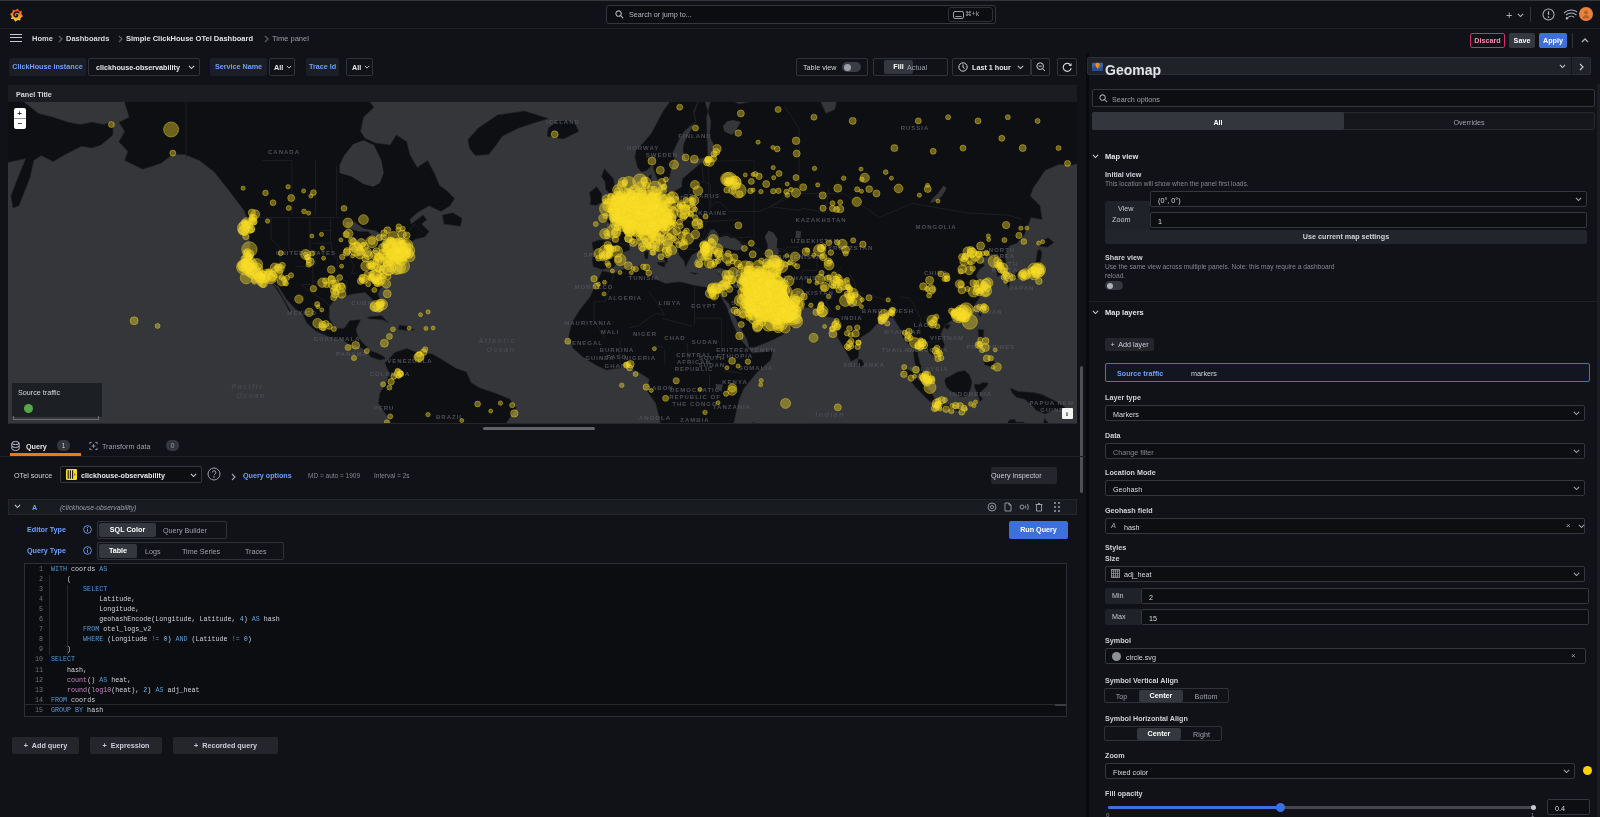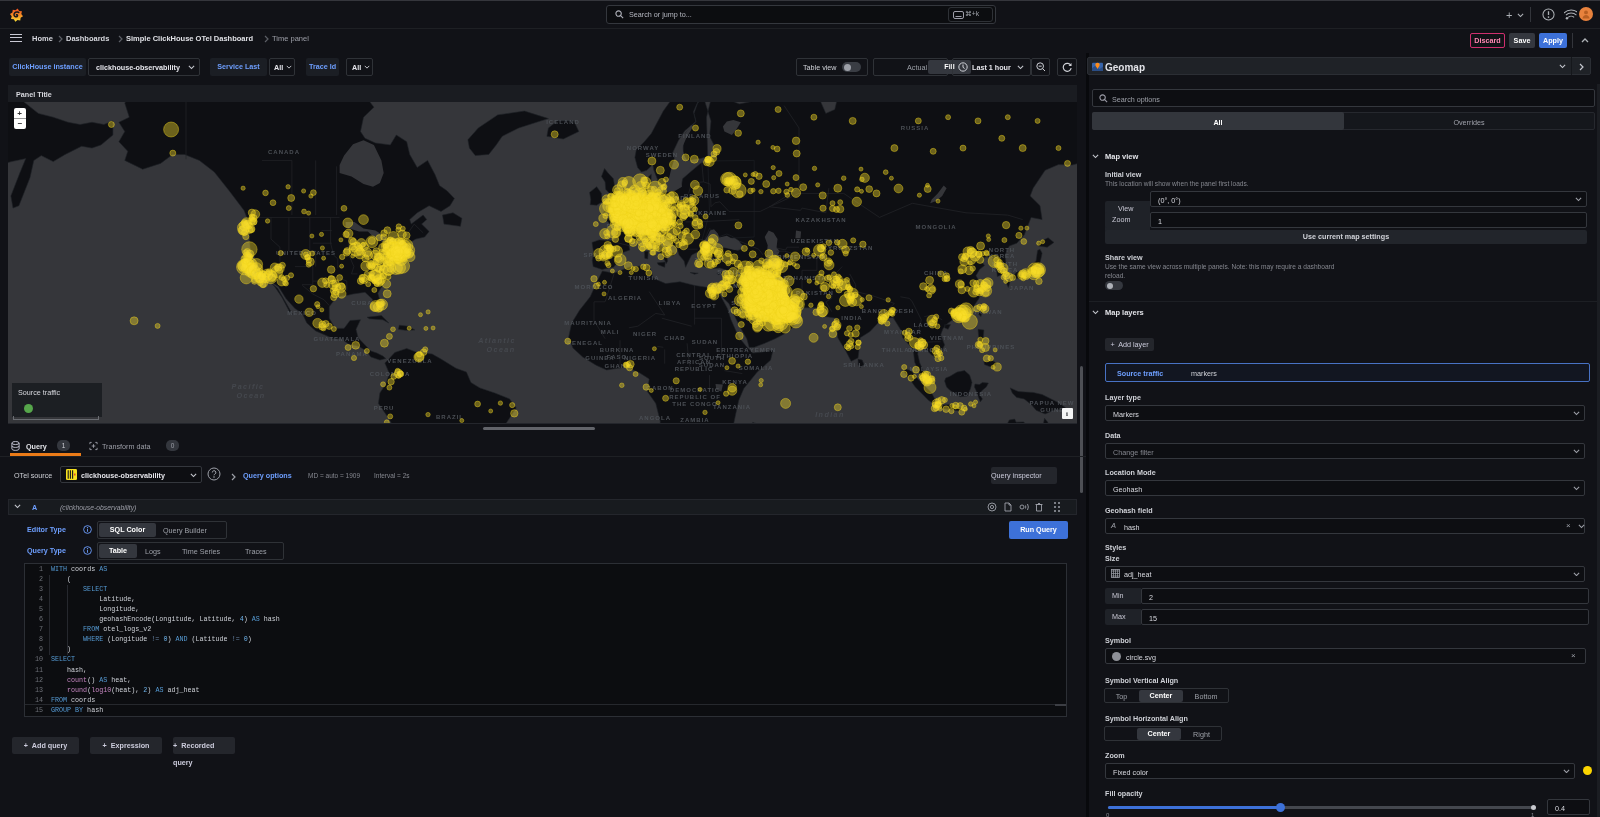--- a/index.html
+++ b/index.html
@@ -80,39 +80,39 @@
     <path d="M1 4l3-3 3 3" stroke="#aeb2b7" stroke-width="1.3" fill="none"></path>
   </svg>
 <div class="abs f7" style="left:9px;top:58px;width:77px;height:18px;background:#1b1e24;font-weight:bold;border-radius:2px;color:#6e9fff;text-align:center;line-height:18px"></div>
 <div class="abs f7" style="left:9px;top:58px;width:77px;height:18px;font-weight:bold;color:#6e9fff;text-align:center;line-height:18px">ClickHouse instance</div>
 <div class="abs bdr r2" style="left:88px;top:58px;width:112px;height:18px"></div>
 <div class="abs f7 b" style="left:96px;top:63px;color:#e6e6ec">clickhouse-observability</div>
 <svg class="ic abs" style="left:188px;top:65px" width="7.0" height="4.5" viewBox="0 0 8 5">
     <path d="M1 1l3 3 3-3" stroke="#c5c7ce" stroke-width="1.3" fill="none"></path>
   </svg>
 <div class="abs f7" style="left:210px;top:58px;width:57px;height:18px;background:#1b1e24;font-weight:bold;border-radius:2px;color:#6e9fff;text-align:center;line-height:18px"></div>
-<div class="abs f7" style="left:210px;top:58px;width:57px;height:18px;font-weight:bold;color:#6e9fff;text-align:center;line-height:18px">Service Last</div>
+<div class="abs f7" style="left:210px;top:58px;width:57px;height:18px;font-weight:bold;color:#6e9fff;text-align:center;line-height:18px">Service Name</div>
 <div class="abs bdr r2" style="left:269px;top:58px;width:26px;height:18px"></div>
 <div class="abs f7 b" style="left:274px;top:63px;color:#e6e6ec">All</div>
 <svg class="ic abs" style="left:286px;top:65px" width="6" height="4" viewBox="0 0 8 5">
     <path d="M1 1l3 3 3-3" stroke="#c5c7ce" stroke-width="1.3" fill="none"></path>
   </svg>
 <div class="abs f7" style="left:306px;top:58px;width:33px;height:18px;background:#1b1e24;font-weight:bold;border-radius:2px;color:#6e9fff;text-align:center;line-height:18px"></div>
 <div class="abs f7" style="left:306px;top:58px;width:33px;height:18px;font-weight:bold;color:#6e9fff;text-align:center;line-height:18px">Trace Id</div>
 <div class="abs bdr r2" style="left:346px;top:58px;width:27px;height:18px"></div>
 <div class="abs f7 b" style="left:352px;top:63px;color:#e6e6ec">All</div>
 <svg class="ic abs" style="left:364px;top:65px" width="6" height="4" viewBox="0 0 8 5">
     <path d="M1 1l3 3 3-3" stroke="#c5c7ce" stroke-width="1.3" fill="none"></path>
   </svg>
 <div class="abs bdr r2" style="left:796px;top:58px;width:72px;height:18px"></div>
 <div class="abs f7" style="left:803px;top:63px;color:#d0d2d8">Table view</div>
 <div class="abs" style="left:842px;top:62px;width:19px;height:10px;border-radius:5px;background:#3a3d44"></div>
 <div class="abs" style="left:844px;top:64px;width:7px;height:7px;border-radius:50%;background:#9da0a8"></div>
 <div class="abs bdr r2" style="left:873px;top:58px;width:75px;height:18px"></div>
-<div class="abs seg f7" style="left:928px;top:60px;width:43px;height:14px;text-align:center;line-height:14px">Fill</div>
+<div class="abs seg f7" style="left:884px;top:60px;width:29px;height:14px;text-align:center;line-height:14px">Fill</div>
 <div class="abs f7" style="left:907px;top:63px;color:#9da0a8">Actual</div>
 <div class="abs bdr r2" style="left:952px;top:58px;width:79px;height:18px"></div>
 <svg class="ic abs" style="left:958px;top:62px" width="10" height="10" viewBox="0 0 12 12">
     <circle cx="6" cy="6" r="5" stroke="#d0d2d8" fill="none" stroke-width="1.2"></circle>
     <path d="M6 3v3.4l2 1.4" stroke="#d0d2d8" fill="none" stroke-width="1.2"></path>
   </svg>
 <div class="abs f7 b" style="left:972px;top:63px;color:#e6e6ec">Last 1 hour</div>
 <svg class="ic abs" style="left:1017px;top:65px" width="7.0" height="4.5" viewBox="0 0 8 5">
     <path d="M1 1l3 3 3-3" stroke="#c5c7ce" stroke-width="1.3" fill="none"></path>
   </svg>
@@ -2526,32 +2526,32 @@
 <div class="abs f7" style="left:182px;top:547px;color:#9da0a8">Time Series</div>
 <div class="abs f7" style="left:245px;top:547px;color:#9da0a8">Traces</div>
 <div class="abs" style="left:24px;top:563px;width:1043px;height:154px;background:#0c0d10;border:1px solid #2c2f35"></div>
 <div class="abs" style="left:25px;top:564px;width:1041px;height:152px;font-family:'Liberation Mono',monospace;font-size:6.7px;line-height:10.05px;white-space:pre"><div style="position:absolute;left:0;top:0.00px;width:100%;height:10.05px"><span style="position:absolute;left:0;width:18px;text-align:right;color:#6e7178">1</span><span style="position:absolute;left:26px"><span style="color:#569cd6">WITH</span><span style="color:#cfd2d8"> coords </span><span style="color:#569cd6">AS</span></span></div><div style="position:absolute;left:0;top:10.05px;width:100%;height:10.05px"><span style="position:absolute;left:0;width:18px;text-align:right;color:#6e7178">2</span><span style="position:absolute;left:26px"><span style="color:#cfd2d8">    (</span></span></div><div style="position:absolute;left:0;top:20.10px;width:100%;height:10.05px"><span style="position:absolute;left:0;width:18px;text-align:right;color:#6e7178">3</span><span style="position:absolute;left:26px"><span style="color:#cfd2d8">        </span><span style="color:#569cd6">SELECT</span></span></div><div style="position:absolute;left:0;top:30.15px;width:100%;height:10.05px"><span style="position:absolute;left:0;width:18px;text-align:right;color:#6e7178">4</span><span style="position:absolute;left:26px"><span style="color:#cfd2d8">            Latitude,</span></span></div><div style="position:absolute;left:0;top:40.20px;width:100%;height:10.05px"><span style="position:absolute;left:0;width:18px;text-align:right;color:#6e7178">5</span><span style="position:absolute;left:26px"><span style="color:#cfd2d8">            Longitude,</span></span></div><div style="position:absolute;left:0;top:50.25px;width:100%;height:10.05px"><span style="position:absolute;left:0;width:18px;text-align:right;color:#6e7178">6</span><span style="position:absolute;left:26px"><span style="color:#cfd2d8">            geohashEncode(Longitude, Latitude, </span><span style="color:#6fb5ee">4</span><span style="color:#cfd2d8">) </span><span style="color:#569cd6">AS</span><span style="color:#cfd2d8"> hash</span></span></div><div style="position:absolute;left:0;top:60.30px;width:100%;height:10.05px"><span style="position:absolute;left:0;width:18px;text-align:right;color:#6e7178">7</span><span style="position:absolute;left:26px"><span style="color:#cfd2d8">        </span><span style="color:#569cd6">FROM</span><span style="color:#cfd2d8"> otel_logs_v2</span></span></div><div style="position:absolute;left:0;top:70.35px;width:100%;height:10.05px"><span style="position:absolute;left:0;width:18px;text-align:right;color:#6e7178">8</span><span style="position:absolute;left:26px"><span style="color:#cfd2d8">        </span><span style="color:#569cd6">WHERE</span><span style="color:#cfd2d8"> (Longitude </span><span style="color:#6a86a8">!=</span><span style="color:#cfd2d8"> </span><span style="color:#6fb5ee">0</span><span style="color:#cfd2d8">) </span><span style="color:#569cd6">AND</span><span style="color:#cfd2d8"> (Latitude </span><span style="color:#6a86a8">!=</span><span style="color:#cfd2d8"> </span><span style="color:#6fb5ee">0</span><span style="color:#cfd2d8">)</span></span></div><div style="position:absolute;left:0;top:80.40px;width:100%;height:10.05px"><span style="position:absolute;left:0;width:18px;text-align:right;color:#6e7178">9</span><span style="position:absolute;left:26px"><span style="color:#cfd2d8">    )</span></span></div><div style="position:absolute;left:0;top:90.45px;width:100%;height:10.05px"><span style="position:absolute;left:0;width:18px;text-align:right;color:#6e7178">10</span><span style="position:absolute;left:26px"><span style="color:#569cd6">SELECT</span></span></div><div style="position:absolute;left:0;top:100.50px;width:100%;height:10.05px"><span style="position:absolute;left:0;width:18px;text-align:right;color:#6e7178">11</span><span style="position:absolute;left:26px"><span style="color:#cfd2d8">    hash,</span></span></div><div style="position:absolute;left:0;top:110.55px;width:100%;height:10.05px"><span style="position:absolute;left:0;width:18px;text-align:right;color:#6e7178">12</span><span style="position:absolute;left:26px"><span style="color:#cfd2d8">    </span><span style="color:#c586c0">count</span><span style="color:#cfd2d8">() </span><span style="color:#569cd6">AS</span><span style="color:#cfd2d8"> heat,</span></span></div><div style="position:absolute;left:0;top:120.60px;width:100%;height:10.05px"><span style="position:absolute;left:0;width:18px;text-align:right;color:#6e7178">13</span><span style="position:absolute;left:26px"><span style="color:#cfd2d8">    </span><span style="color:#c586c0">round</span><span style="color:#cfd2d8">(</span><span style="color:#c586c0">log10</span><span style="color:#cfd2d8">(heat), </span><span style="color:#6fb5ee">2</span><span style="color:#cfd2d8">) </span><span style="color:#569cd6">AS</span><span style="color:#cfd2d8"> adj_heat</span></span></div><div style="position:absolute;left:0;top:130.65px;width:100%;height:10.05px"><span style="position:absolute;left:0;width:18px;text-align:right;color:#6e7178">14</span><span style="position:absolute;left:26px"><span style="color:#569cd6">FROM</span><span style="color:#cfd2d8"> coords</span></span></div><div style="position:absolute;left:0;top:140.70px;width:100%;height:10.05px"><span style="position:absolute;left:0;width:18px;text-align:right;color:#6e7178">15</span><span style="position:absolute;left:26px"><span style="color:#569cd6">GROUP BY</span><span style="color:#cfd2d8"> hash</span></span></div></div>
 <div class="abs" style="left:48.5px;top:575px;width:1px;height:80px;background:#26282e"></div>
 <div class="abs" style="left:67px;top:585px;width:1px;height:70px;background:#26282e"></div>
 <div class="abs" style="left:25px;top:704px;width:1041px;height:1px;background:#26282d"></div>
 <div class="abs" style="left:1055px;top:703.5px;width:11px;height:2.5px;background:#3c3e44"></div>
 <div class="abs f7 b btn2" style="left:12px;top:737px;width:67px;height:17px;text-align:center;line-height:17px">+&nbsp;&nbsp;Add query</div>
 <div class="abs f7 b btn2" style="left:90px;top:737px;width:72px;height:17px;text-align:center;line-height:17px">+&nbsp;&nbsp;Expression</div>
-<div class="abs f7 b btn2" style="left:173px;top:737px;width:62px;height:17px;line-height:17px">+&nbsp;&nbsp;Recorded query</div>
+<div class="abs f7 b btn2" style="left:173px;top:737px;width:105px;height:17px;text-align:center;line-height:17px">+&nbsp;&nbsp;Recorded query</div>
 <div class="abs" style="left:1086px;top:53px;width:3px;height:764px;background:#08090c"></div>
 <div class="abs" style="left:1089px;top:53px;width:511px;height:764px;background:#111217"></div>
 <div class="abs" style="left:1086.5px;top:57px;width:504px;height:18px;background:#1f2227;border:1px solid #2b2e34;border-radius:2px"></div>
 <div class="abs" style="left:1570.5px;top:57px;width:1px;height:18px;background:#15171b"></div>
 <svg class="ic abs" style="left:1092px;top:60.5px" width="11" height="11" viewBox="0 0 12 12">
     <rect x="0" y="2" width="12" height="9" rx="1" fill="#3865ab"></rect>
     <path d="M0 8l4-3 4 4 4-3v5H0z" fill="#2a4d85"></path>
     <circle cx="6" cy="4.2" r="2.4" fill="#ff8c1a"></circle>
     <path d="M6 8.8L4.2 5.5h3.6z" fill="#ff8c1a"></path>
   </svg>
-<div class="abs b" style="left:1105px;top:62px;font-size:10px;color:#e2e3e8">Geomap</div>
+<div class="abs b" style="left:1105px;top:62px;font-size:14px;color:#e2e3e8">Geomap</div>
 <svg class="ic abs" style="left:1559px;top:64px" width="7.0" height="4.5" viewBox="0 0 8 5">
     <path d="M1 1l3 3 3-3" stroke="#c5c7ce" stroke-width="1.3" fill="none"></path>
   </svg>
 <svg class="ic abs" style="left:1579px;top:62.5px" width="5" height="8" viewBox="0 0 5 8">
     <path d="M1 1l3 3-3 3" stroke="#c5c7ce" stroke-width="1.2" fill="none"></path>
   </svg>
 <div class="abs" style="left:1092px;top:89px;width:503px;height:18px;background:#0d0e12;border:1px solid #34373d;border-radius:2px"></div>
 <svg class="ic abs" style="left:1099px;top:94px" width="9" height="9" viewBox="0 0 10 10">
     <circle cx="4" cy="4" r="3" stroke="#9d9da8" fill="none" stroke-width="1.2"></circle>
     <path d="M6.3 6.3L9 9" stroke="#9d9da8" stroke-width="1.2"></path>

